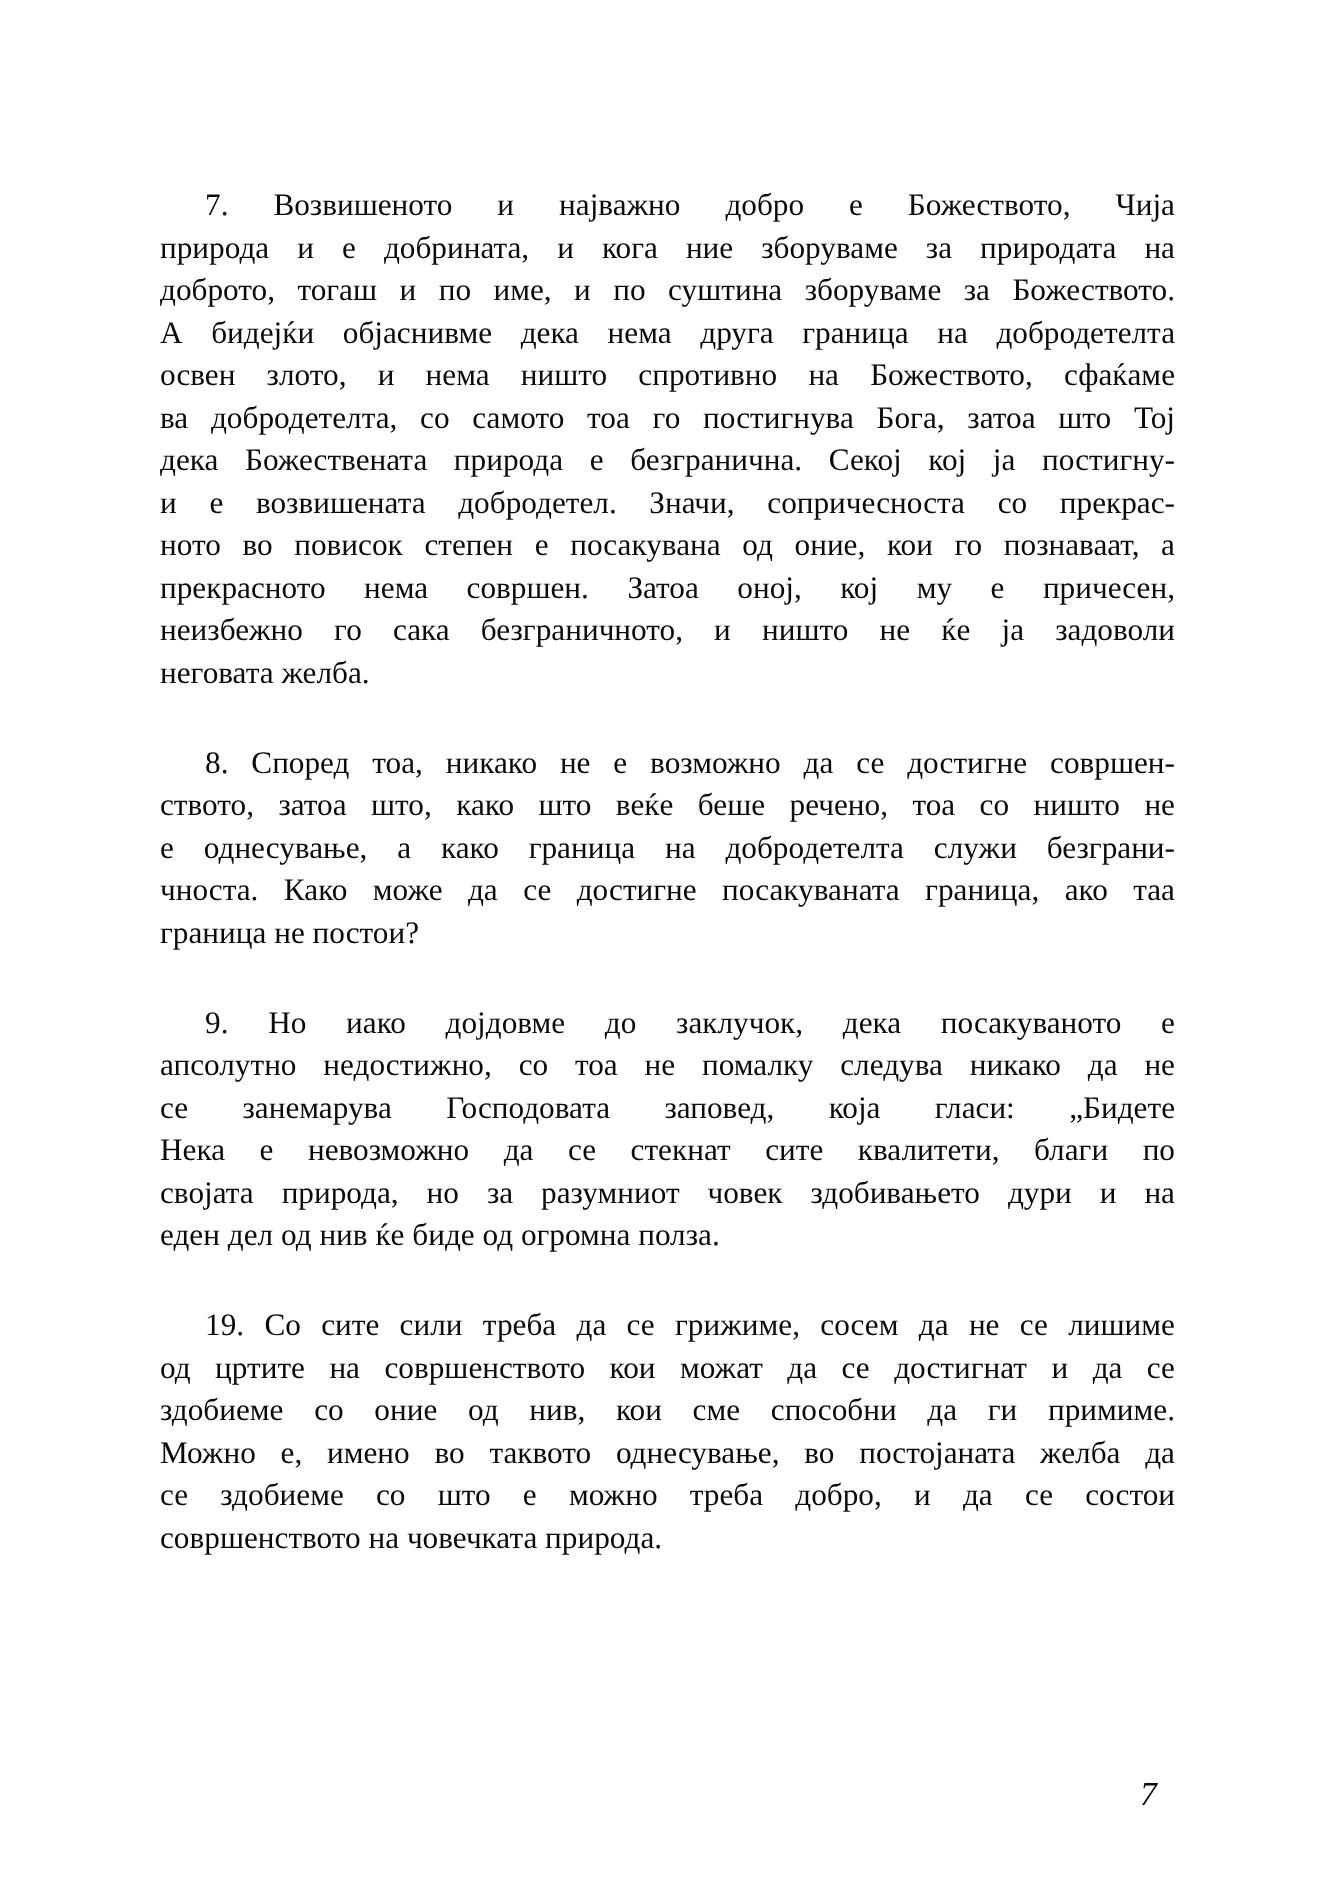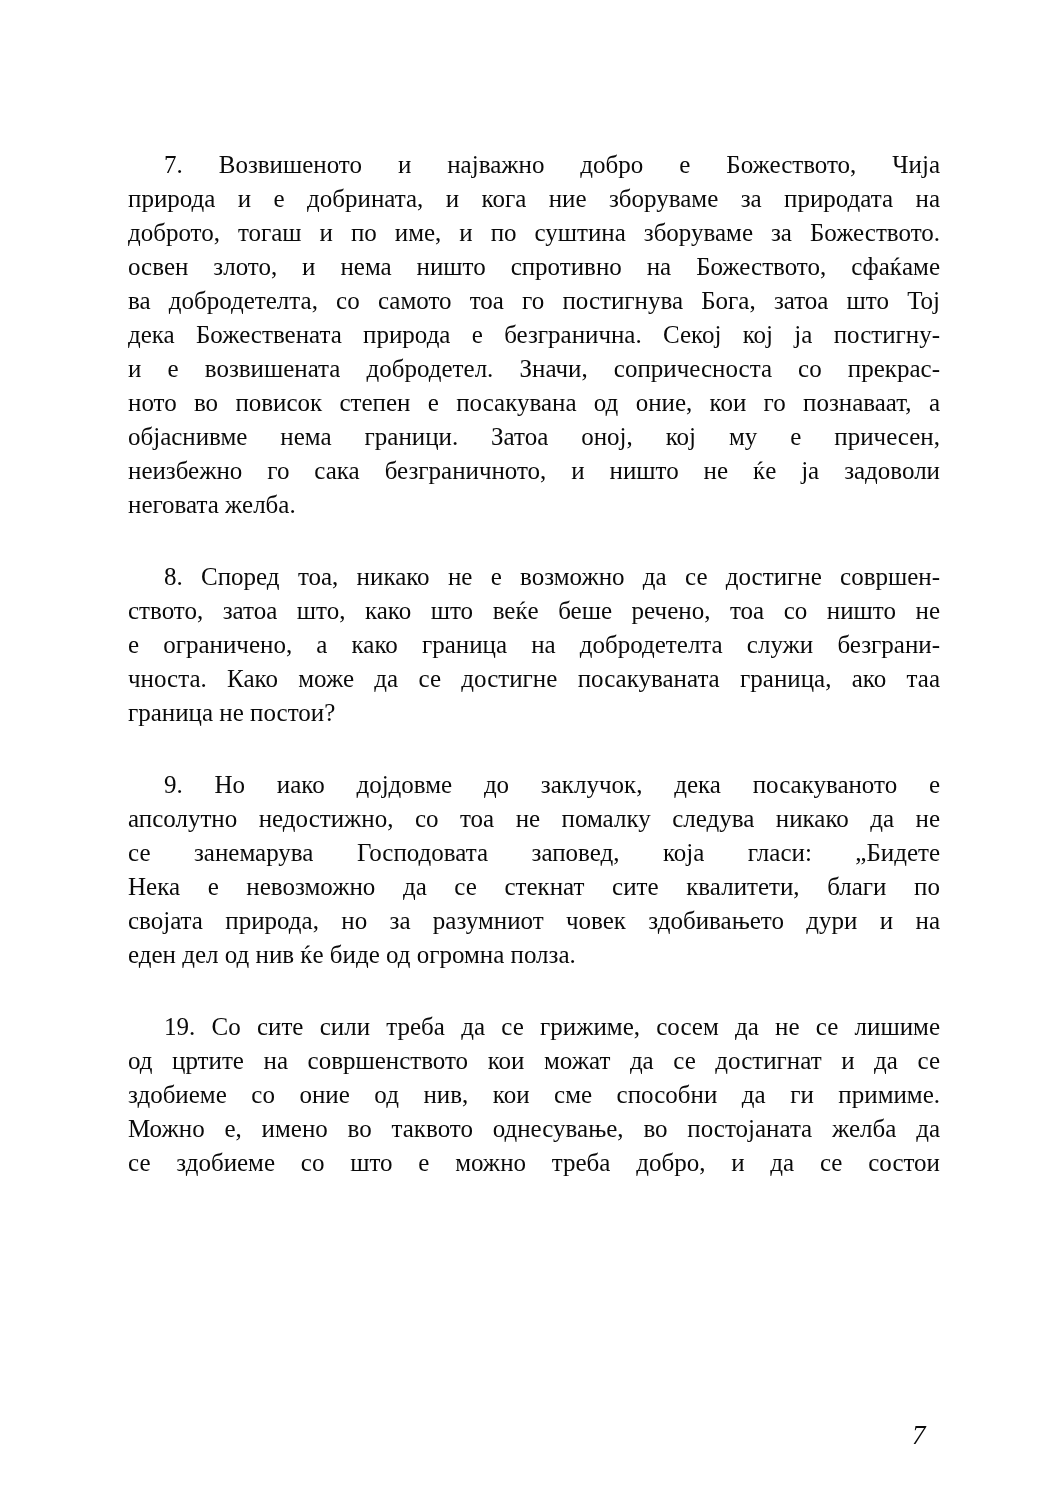--- a/index.html
+++ b/index.html
@@ -52,46 +52,48 @@
 </style>
 </head>
 <body>
 
 <div class="page">
   <div class="text-block">
       <div class="paragraph">
         <div class="line first">7. Возвишеното и најважно добро е Божеството, Чија</div>
         <div class="line">природа и е добрината, и кога ние зборуваме за природата на</div>
         <div class="line">доброто, тогаш и по име, и по суштина зборуваме за Божеството.</div>
+        <div class="line">А бидејќи објаснивме дека нема друга граница на добродетелта</div>
         <div class="line">освен злото, и нема ништо спротивно на Божеството, сфаќаме</div>
         <div class="line">ва добродетелта, со самото тоа го постигнува Бога, затоа што Тој</div>
         <div class="line">дека Божествената природа е безгранична. Секој кој ја постигну-</div>
         <div class="line">и е возвишената добродетел. Значи, сопричесноста со прекрас-</div>
         <div class="line">ното во повисок степен е посакувана од оние, кои го познаваат, а</div>
-        <div class="line">објаснивме нема граници. Затоа оној, кој му е причесен,</div>
+        <div class="line">прекрасното нема совршен. Затоа оној, кој му е причесен,</div>
         <div class="line">неизбежно го сака безграничното, и ништо не ќе ја задоволи</div>
         <div class="line last">неговата желба.</div>
       </div>
       <div class="paragraph">
         <div class="line first">8. Според тоа, никако не е возможно да се достигне совршен-</div>
         <div class="line">ството, затоа што, како што веќе беше речено, тоа со ништо не</div>
-        <div class="line">е ограничено, а како граница на добродетелта служи безграни-</div>
+        <div class="line">е однесување, а како граница на добродетелта служи безграни-</div>
         <div class="line">чноста. Како може да се достигне посакуваната граница, ако таа</div>
         <div class="line last">граница не постои?</div>
       </div>
       <div class="paragraph">
         <div class="line first">9. Но иако дојдовме до заклучок, дека посакуваното е</div>
         <div class="line">апсолутно недостижно, со тоа не помалку следува никако да не</div>
         <div class="line">се занемарува Господовата заповед, која гласи: „Бидете</div>
         <div class="line">Нека е невозможно да се стекнат сите квалитети, благи по</div>
         <div class="line">својата природа, но за разумниот човек здобивањето дури и на</div>
         <div class="line last">еден дел од нив ќе биде од огромна полза.</div>
       </div>
       <div class="paragraph">
         <div class="line first">19. Со сите сили треба да се грижиме, сосем да не се лишиме</div>
         <div class="line">од цртите на совршенството кои можат да се достигнат и да се</div>
         <div class="line">здобиеме со оние од нив, кои сме способни да ги примиме.</div>
         <div class="line">Можно е, имено во таквото однесување, во постојаната желба да</div>
         <div class="line">се здобиеме со што е можно треба добро, и да се состои</div>
+        <div class="line last">совршенството на човечката природа.</div>
       </div>
     </div>
   <div class="page-number">7</div>
 </div>
 
 </body></html>

